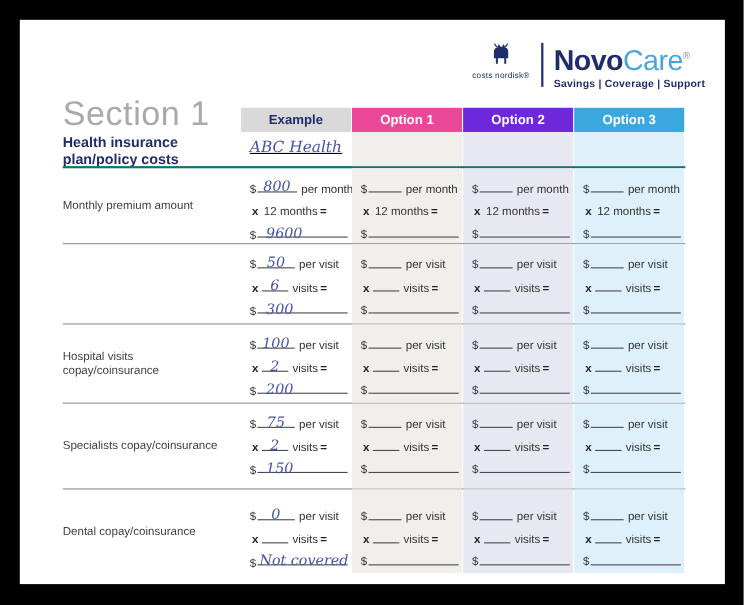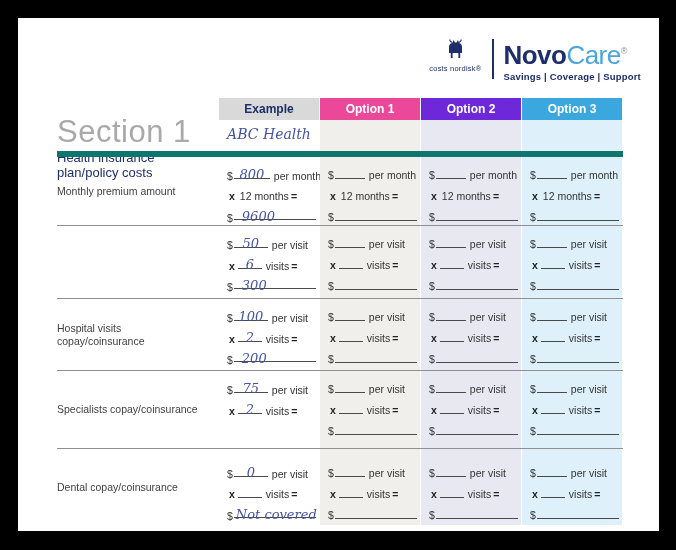--- a/index.html
+++ b/index.html
@@ -20,41 +20,41 @@
   .company-name{font-size:7.5px;color:#1d2e6b;letter-spacing:.2px;margin-top:2px;white-space:nowrap;}
   .logo-divider{width:2px;height:40px;background:#1d2e6b;margin-top:1px;}
   .brand-block{display:flex;flex-direction:column;}
   .brand-line{font-size:26px;line-height:26px;letter-spacing:-.5px;}
   .brand-bold{color:#1d2e6b;font-weight:700;}
   .brand-light{color:#4aa5da;font-weight:400;}
   .brand-reg{font-size:9px;color:#8a8a8a;vertical-align:super;}
   .tagline{font-size:9.5px;color:#1d2e6b;font-weight:700;letter-spacing:.2px;margin-top:3px;}
 
   
-  .section-block{position:absolute;left:39px;top:70px;width:160px;margin-top:28px;}
+  .section-block{position:absolute;left:39px;top:70px;width:160px;}
   .section-title{font-size:31px;color:#a9a9a9;font-weight:400;letter-spacing:.5px;line-height:32px;}
-  .section-sub{font-size:13px;color:#1d2e6b;font-weight:400;line-height:14.5px;margin-top:3px;}
+  .section-sub{font-size:13px;color:#1d2e6b;font-weight:700;line-height:14.5px;margin-top:3px;}
 
   
   .table{position:absolute;left:39px;top:80px;width:566px;}
   .tr{display:flex;}
   .label-cell{width:162px;display:flex;flex-direction:column;justify-content:center;
     font-size:10.5px;color:#3f3f3f;line-height:12.5px;padding-right:8px;box-sizing:border-box;}
   .cell{width:100px;box-sizing:border-box;padding:8px 0 0 8px;}
   .cell + .cell{margin-left:1px;}
   .hdr .cell{height:22px;padding:0;text-align:center;line-height:22px;font-size:12px;font-weight:700;}
   .hdr-example{background:#d9d9d9;color:#1d2e6b;}
   .hdr-o1{background:#ec4899;color:#ffffff;}
   .hdr-o2{background:#6d28d9;color:#ffffff;}
   .hdr-o3{background:#3aa8de;color:#ffffff;}
   .c-o1{background:#f1efec;}
   .c-o2{background:#e8e8f2;}
   .c-o3{background:#def0fa;}
 
-  .plan-row{height:31px;border-bottom:6px solid #0f766e;}
+  .plan-row{height:31px;border-bottom:2px solid #0f766e;text-decoration:underline;}
   .plan-row .cell{padding:0;}
   .plan-name{font-family:"DejaVu Serif",serif;font-style:italic;color:#4553a5;
     font-size:14px;text-align:center;line-height:29px;}
 
   .data{border-bottom:1.5px solid #909090;}
   .r1{height:68px;} .r2{height:72px;} .r3{height:71px;} .r4{height:77px;} .r5{height:76px;}
   .r5 .cell{padding-top:14px;}
 
   .line{height:21px;line-height:21px;font-size:10.5px;color:#333;white-space:nowrap;}
   .sym{color:#333;}
@@ -198,20 +198,21 @@
     </div>
 
     <div class="tr data r4">
       <div class="label-cell">
         <div>Specialists copay/coinsurance</div>
         <div></div>
       </div>
       <div class="cell">
         <div class="line"><span class="sym">$</span><span class="blank rate" style="width:34px"><span class="hand">75</span></span><span class="unit">per visit</span></div>
         <div class="line"><span class="sym b">x</span><span class="blank qty"><span class="hand">2</span></span><span class="unit">visits</span><span class="sym b">=</span></div>
+        <div class="line"><span class="sym">$</span><span class="blank total"><span class="hand">150</span></span></div>
       </div>
       <div class="cell c-o1">
         <div class="line"><span class="sym">$</span><span class="blank rate"></span><span class="unit">per visit</span></div>
         <div class="line"><span class="sym b">x</span><span class="blank qty"></span><span class="unit">visits</span><span class="sym b">=</span></div>
         <div class="line"><span class="sym">$</span><span class="blank total"></span></div>
       </div>
       <div class="cell c-o2">
         <div class="line"><span class="sym">$</span><span class="blank rate"></span><span class="unit">per visit</span></div>
         <div class="line"><span class="sym b">x</span><span class="blank qty"></span><span class="unit">visits</span><span class="sym b">=</span></div>
         <div class="line"><span class="sym">$</span><span class="blank total"></span></div>

